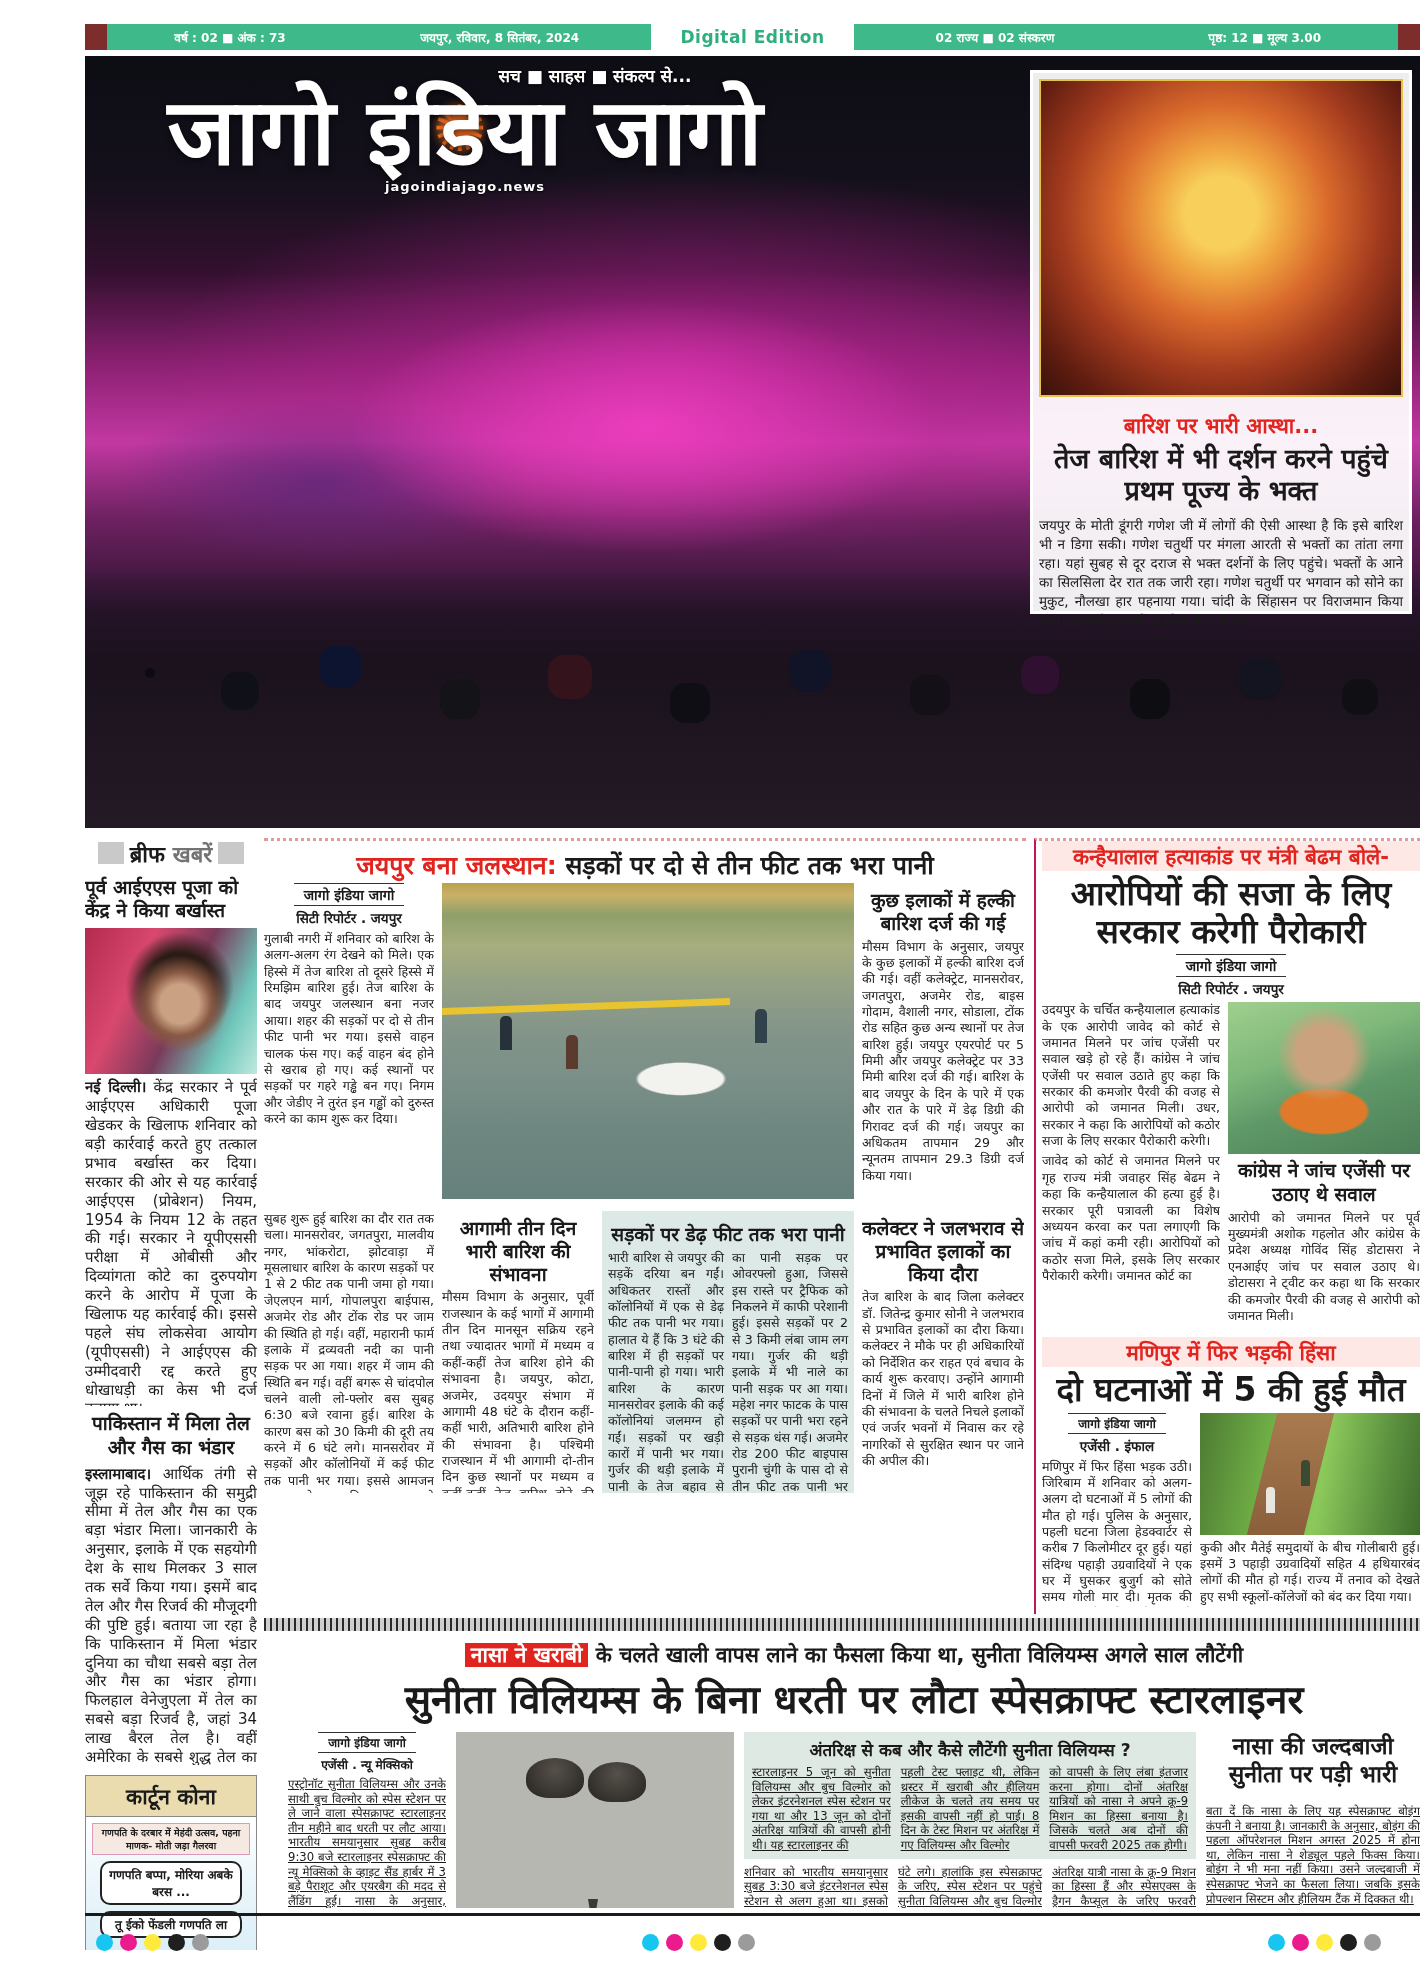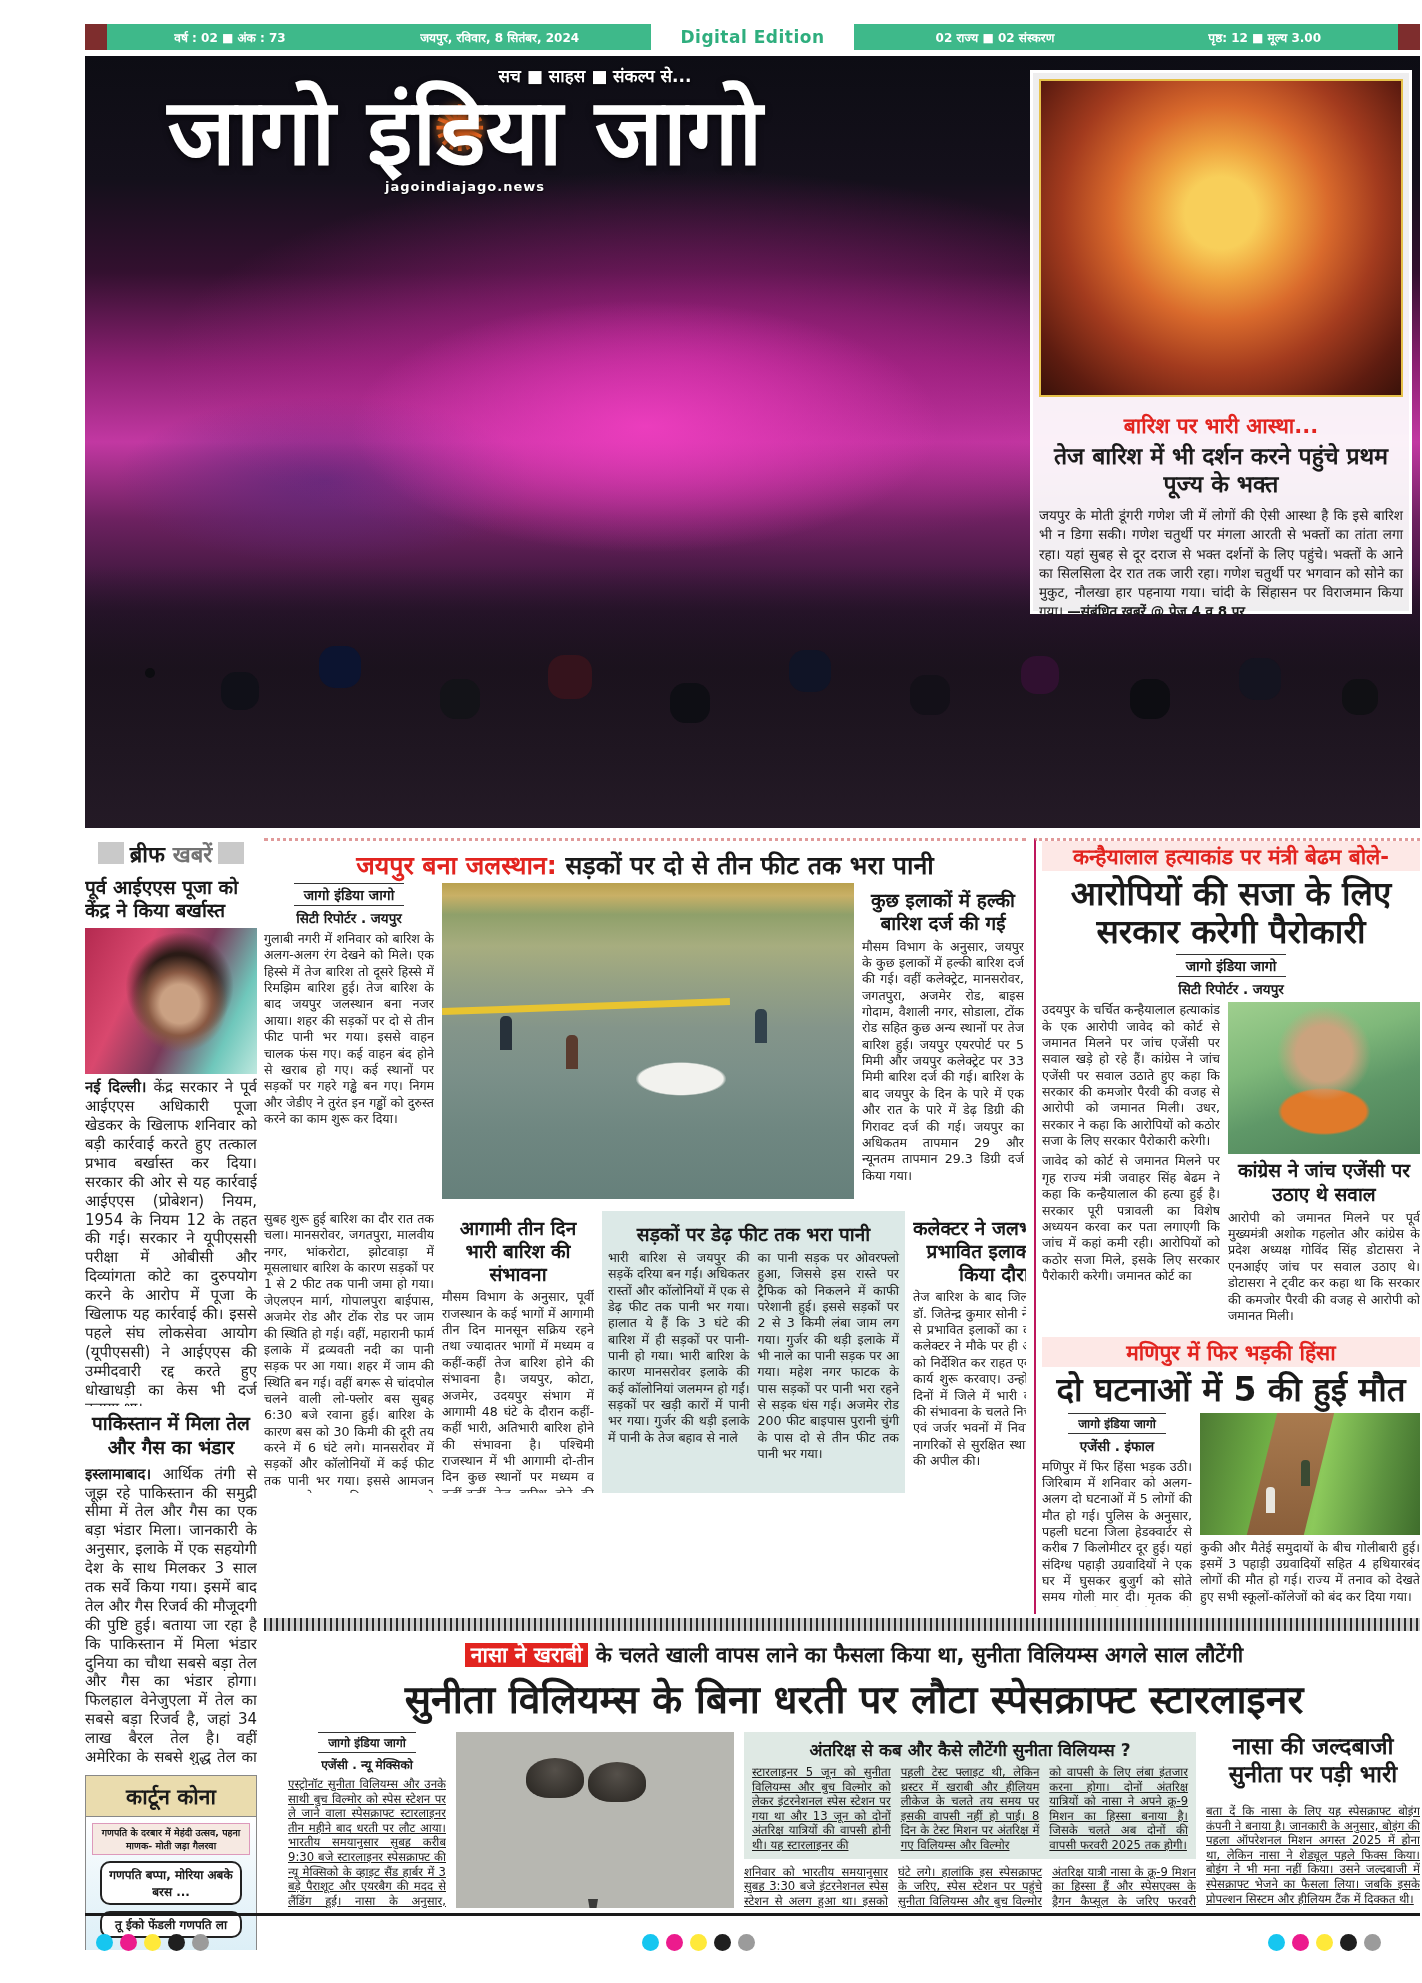--- a/index.html
+++ b/index.html
@@ -33,21 +33,21 @@
   .masthead .sun{position:absolute;top:28px;left:348px;font-size:64px;color:#f26a21;z-index:1;text-shadow:0 0 10px #ff8c2a;}
   .masthead .site{font-size:13px;font-weight:bold;letter-spacing:1px;text-shadow:0 1px 2px #000;}
 
   
   .inset-card{position:absolute;top:14px;right:8px;width:382px;height:544px;background:rgba(255,255,255,.93);
       border:3px solid #fff;padding:6px;box-sizing:border-box;}
   .deity-photo{width:100%;height:318px;background:
       radial-gradient(circle at 50% 42%,#f8cf5a 0 14%,#efa23f 26%,#d96a2c 42%,#a33b1e 62%,#5e1c10 85%,#3a120a 100%);
       border:2px solid #e6c24a;box-sizing:border-box;}
   .inset-kicker{color:#e2241f;font-size:21px;font-weight:800;text-align:center;margin-top:14px;}
-  .inset-headline{font-size:23px;font-weight:800;text-align:center;line-height:1.2;margin-top:4px;}
+  .inset-headline{font-size:27px;font-weight:800;text-align:center;line-height:1.2;margin-top:4px;}
   .inset-body{font-size:13.5px;line-height:1.42;text-align:justify;margin-top:8px;}
   .inset-body b{white-space:nowrap;}
 
   
   .leftrail{top:838px;left:85px;width:172px;height:1112px;}
   .mainstory{top:838px;left:264px;width:762px;height:776px;border-top:3px dotted #e09a9a;padding-top:4px;box-sizing:border-box;}
   .rightrail{top:838px;left:1034px;width:386px;height:776px;border-left:2px solid #be185d;padding-left:6px;box-sizing:border-box;border-top:3px dotted #e09a9a;}
 
   .brief-header{display:flex;align-items:center;justify-content:center;gap:6px;margin-bottom:8px;}
   .brief-header .blk{width:26px;height:22px;background:#c9c9c9;}
@@ -80,21 +80,21 @@
   .col-c{width:162px;flex:0 0 auto;}
   .flood-photo{width:100%;height:316px;background:
       radial-gradient(ellipse 70px 26px at 58% 62%, #f2f2ee 0 60%, rgba(255,255,255,0) 65%),
       linear-gradient(180deg,#b9a14f 0%,#c9b066 4%,#8fa06a 10%,#a7ad7f 20%,#95a184 32%,#84958a 46%,#7b9089 60%,#6f8781 78%,#66807b 100%);
       position:relative;}
   .flood-photo .barrier{position:absolute;top:38%;left:0;width:70%;height:7px;background:#e8c430;transform:rotate(-2deg);}
   .flood-photo .p1,.flood-photo .p2,.flood-photo .p3{position:absolute;width:12px;height:34px;background:#27313a;border-radius:5px 5px 0 0;}
   .flood-photo .p1{left:14%;top:42%;} .flood-photo .p2{left:30%;top:48%;background:#5a3b2e;} .flood-photo .p3{left:76%;top:40%;background:#32424c;}
   .subhead{font-size:19px;font-weight:800;text-align:center;line-height:1.2;margin:6px 0 4px;}
   .sub1{width:152px;flex:0 0 auto;}
-  .tintbox{width:303px;flex:0 0 auto;background:#dcE9e7;background:#dce9e7;padding:6px;box-sizing:border-box;}
+  .tintbox{width:252px;flex:0 0 auto;background:#dcE9e7;background:#dce9e7;padding:6px;box-sizing:border-box;}
   .tintbox .cols{display:flex;gap:8px;}
   .tintbox .cols div{flex:1;}
 
   
   .rr-kicker{color:#e2241f;font-size:21px;font-weight:800;text-align:center;background:#fde8e6;padding:1px 0;}
   .rr-headline{font-size:33px;font-weight:800;text-align:center;line-height:1.14;margin:4px 0;}
   .rr-cols{display:flex;gap:8px;margin-top:4px;}
   .rr-cols .lc{width:178px;flex:0 0 auto;}
   .rr-cols .rc{flex:1;}
   .minister-photo{width:100%;height:152px;background:

